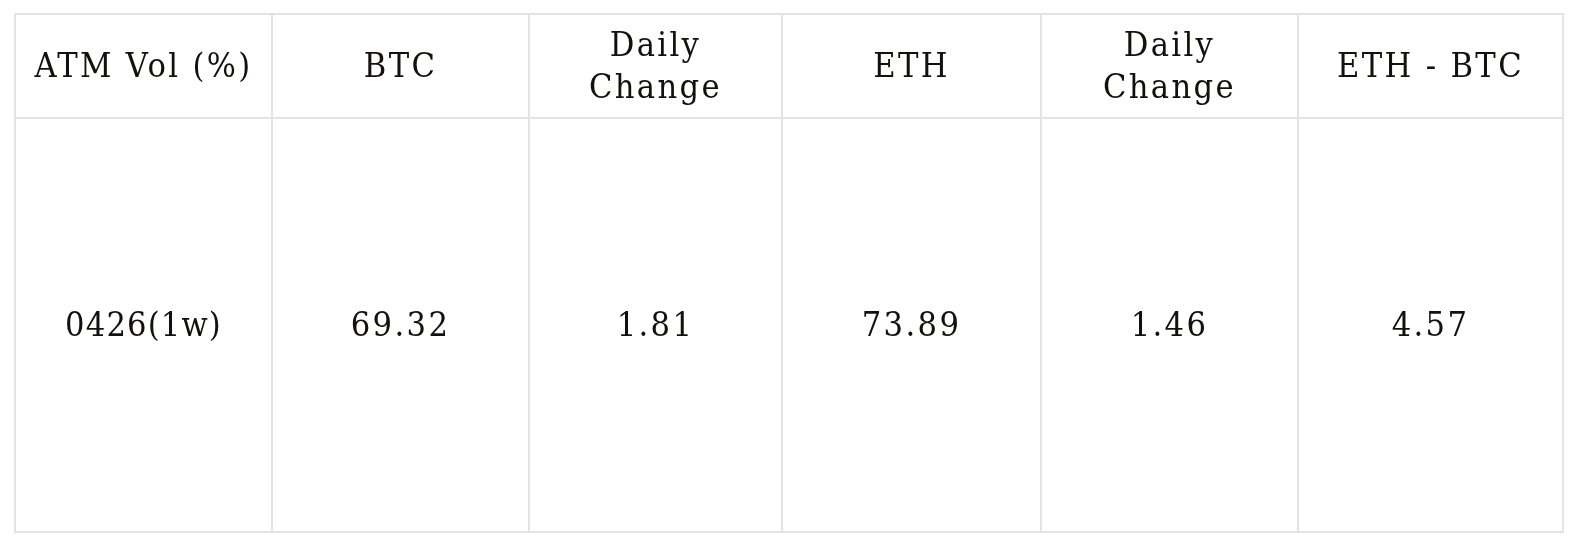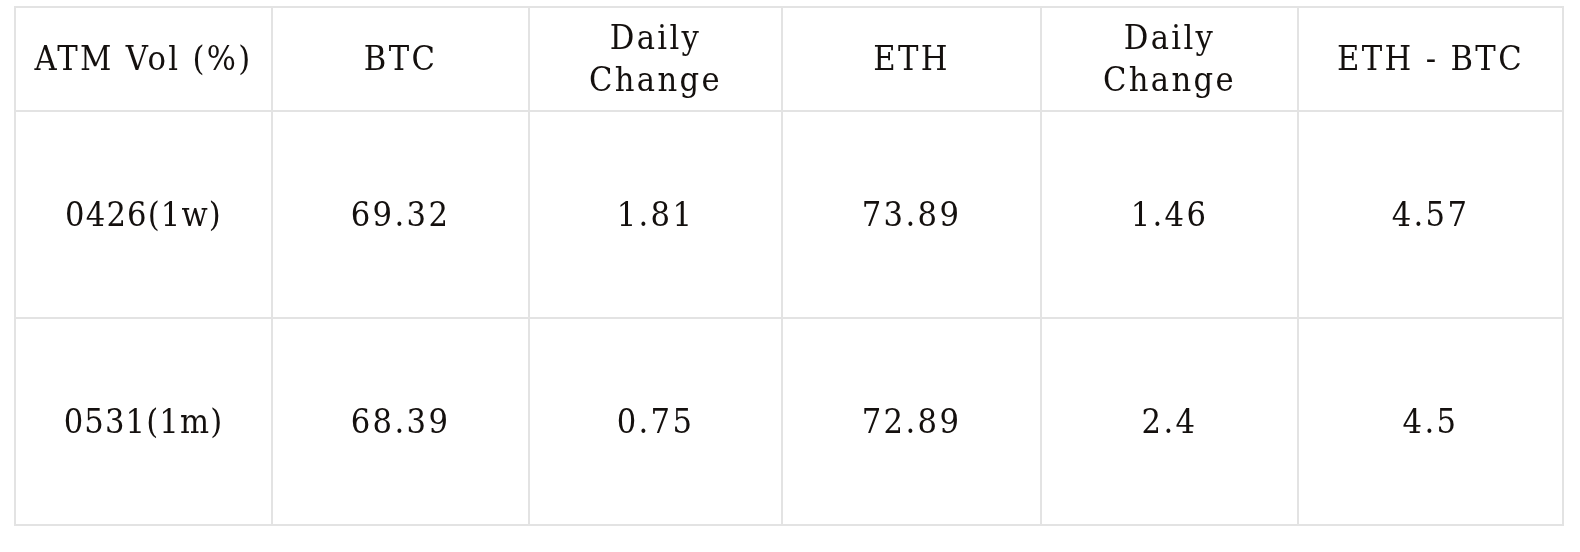--- a/index.html
+++ b/index.html
@@ -18,21 +18,21 @@
   .page {
     position: relative;
     width: 1580px;
     height: 552px;
     background: #ffffff;
   }
 
   .table-wrap {
     position: absolute;
     left: 14px;
-    top: 6px;
+    top: 13px;
     width: 1548px;
     height: 520px;
   }
 
   table.vol-table {
     width: 1548px;
     height: 520px;
     border-collapse: collapse;
     table-layout: fixed;
     background: #ffffff;
@@ -136,36 +136,16 @@
           <td>
             <span class="cell-text">73.89</span>
           </td>
           <td>
             <span class="cell-text">1.46</span>
           </td>
           <td>
             <span class="cell-text">4.57</span>
           </td>
         </tr>
-        <tr>
-          <td class="label-cell">
-            <span class="cell-text">0531(1m)</span>
-          </td>
-          <td>
-            <span class="cell-text">68.39</span>
-          </td>
-          <td>
-            <span class="cell-text">0.75</span>
-          </td>
-          <td>
-            <span class="cell-text">72.89</span>
-          </td>
-          <td>
-            <span class="cell-text">2.4</span>
-          </td>
-          <td>
-            <span class="cell-text">4.5</span>
-          </td>
-        </tr>
       </tbody>
     </table>
   </div>
 </div>
 
 </body></html>

